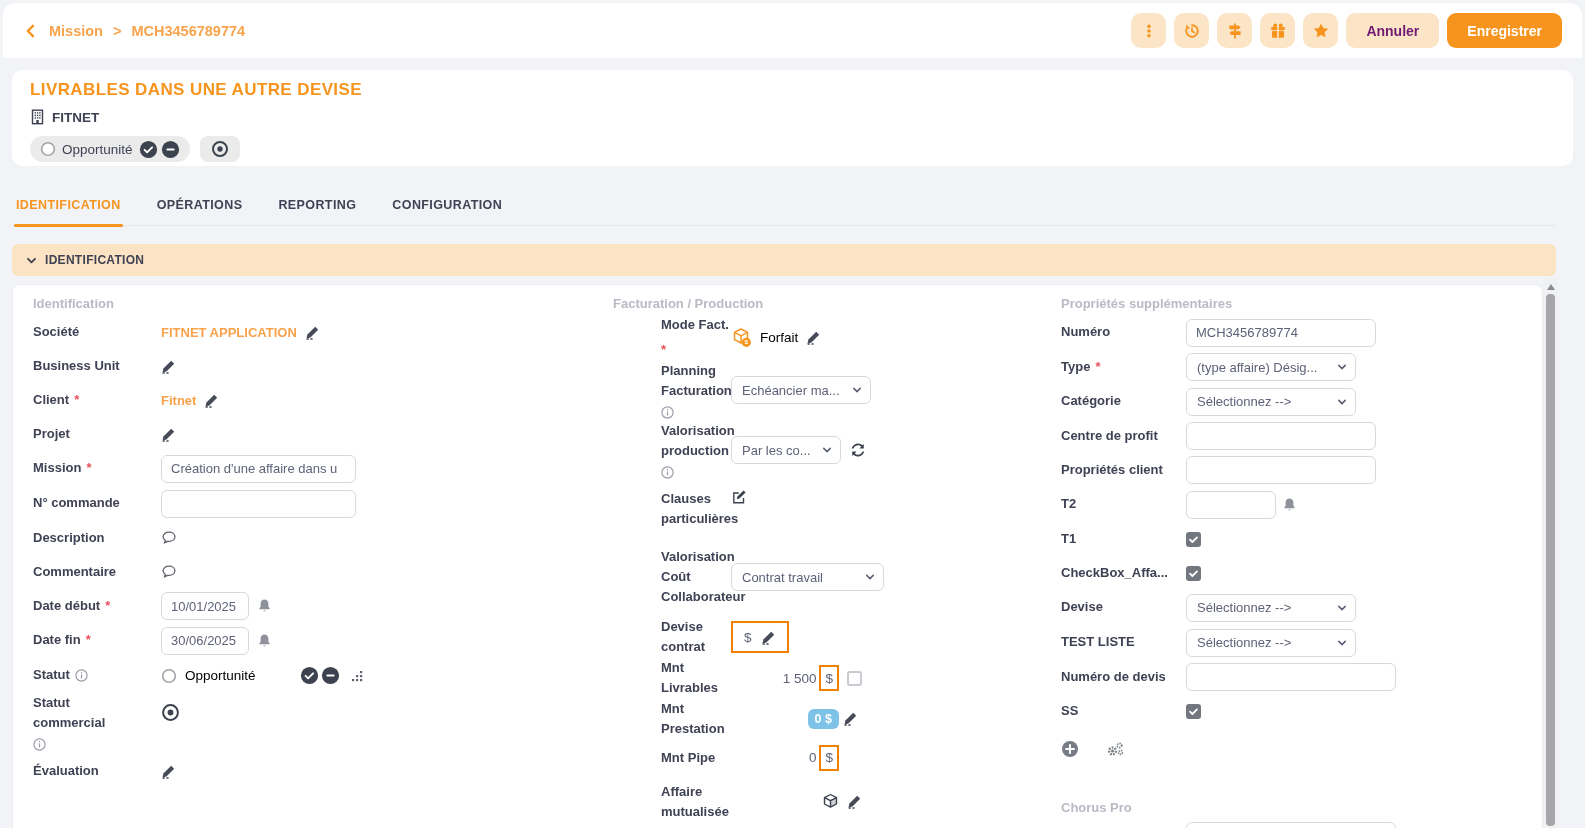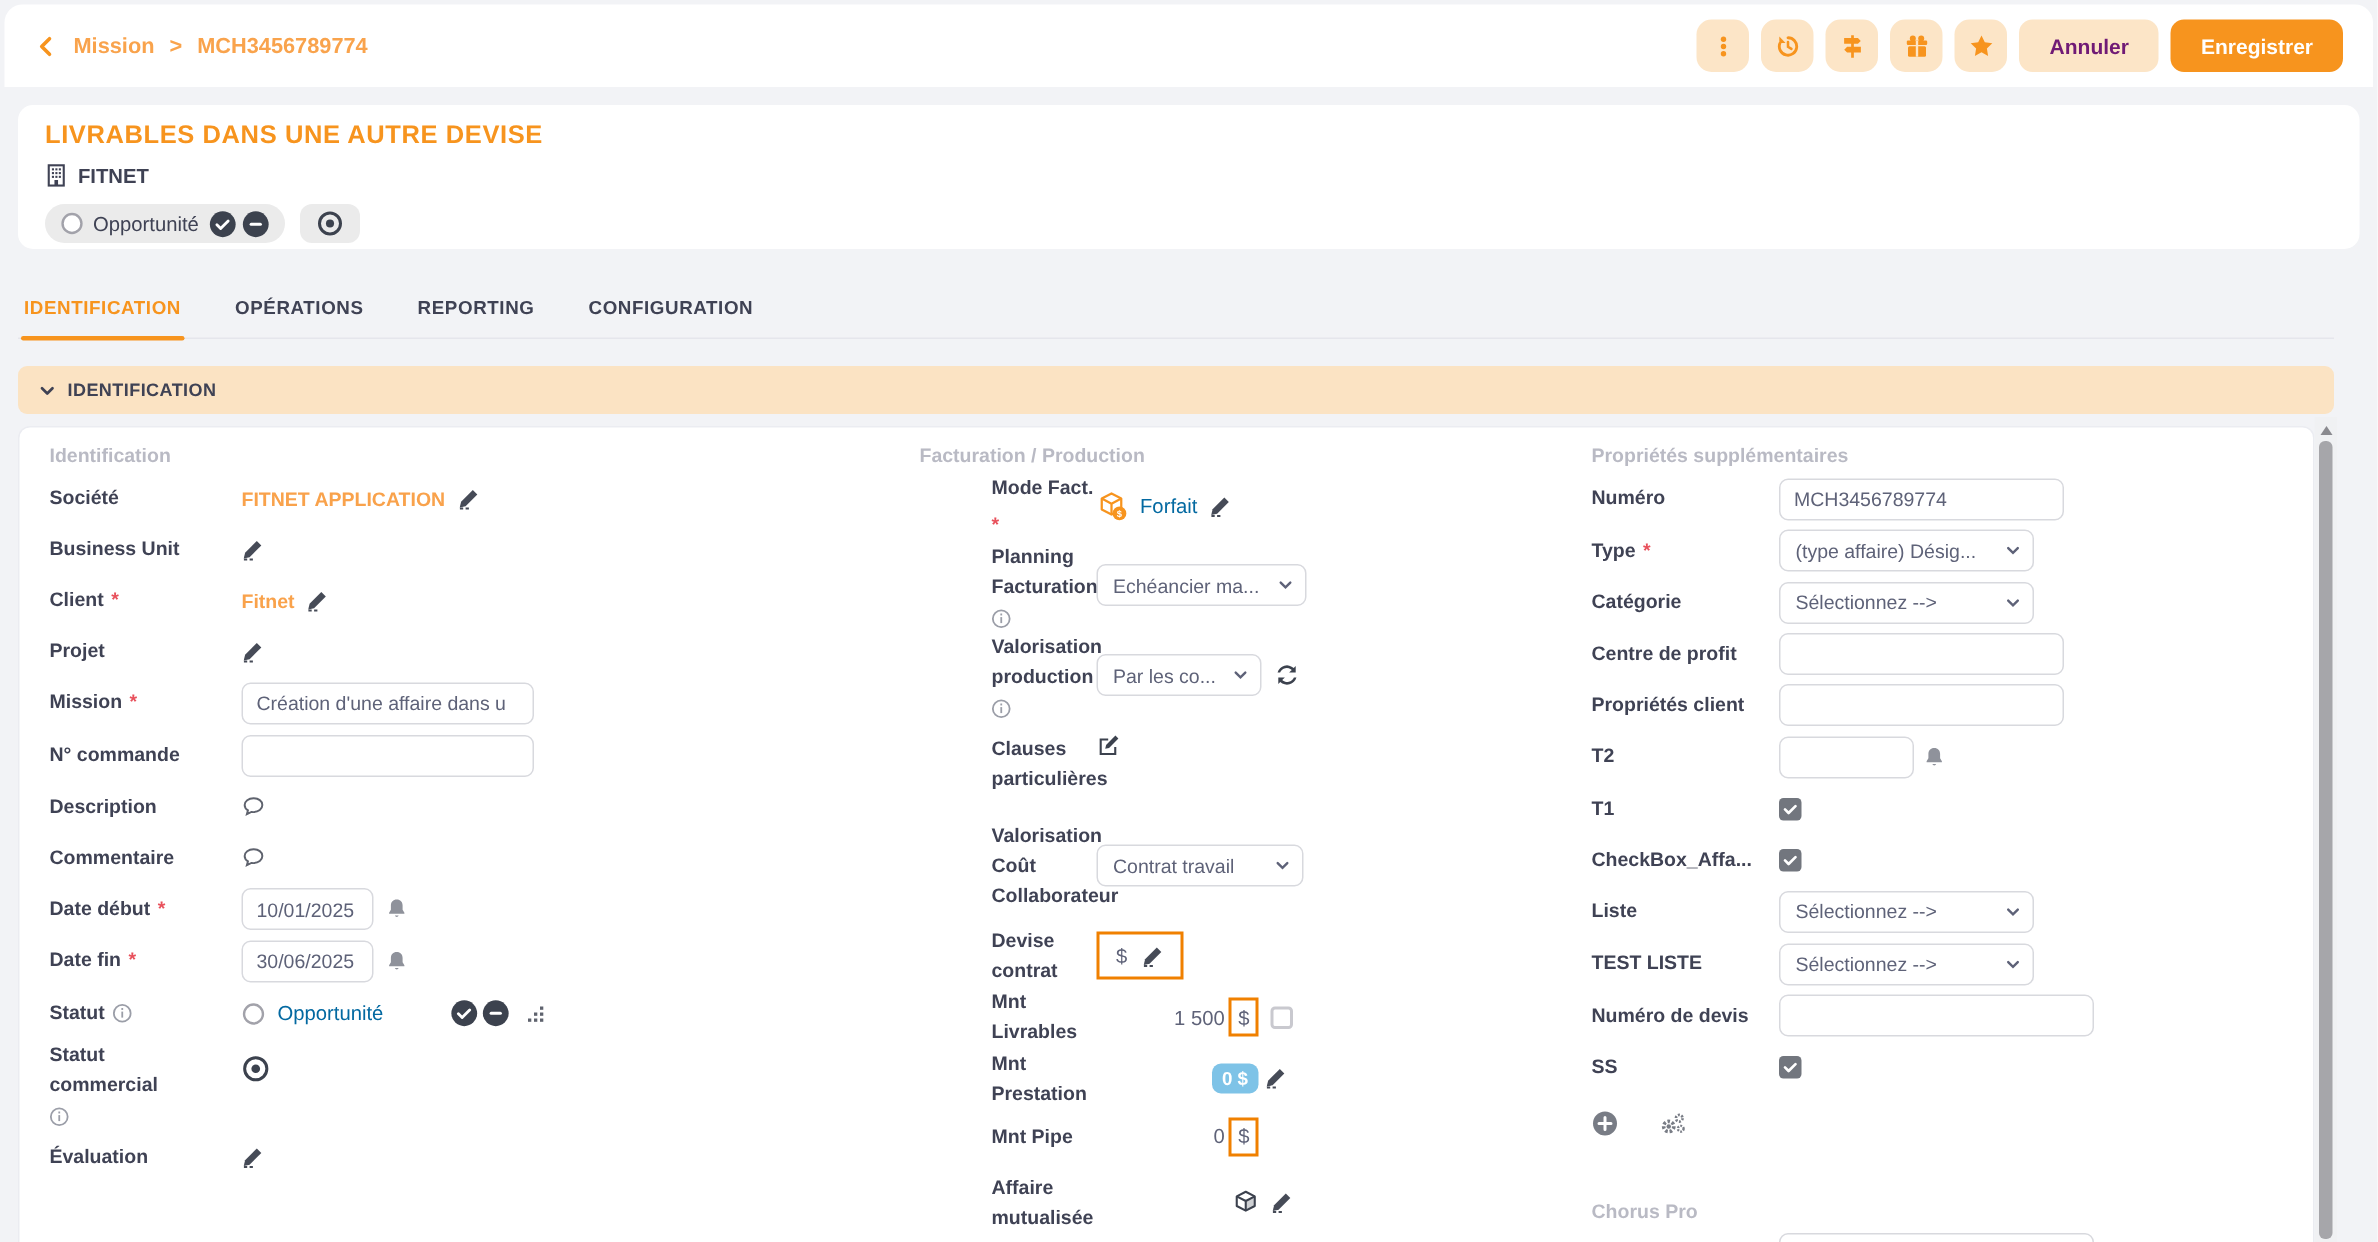--- a/index.html
+++ b/index.html
@@ -53,21 +53,21 @@
   .inp { height:28px; border:1px solid #d8d9de; border-radius:6px; font-size:13px; color:#5e6278; padding:0 9px; font-family:"Liberation Sans",sans-serif; outline:none; background:#fff; }
   .select { height:28px; border:1px solid #d8d9de; border-radius:6px; background:#fff; display:flex; align-items:center; justify-content:space-between; padding:0 8px 0 10px; font-size:13px; color:#5e6278; cursor:pointer; gap:6px; }
   .select span { white-space:nowrap; overflow:hidden; text-overflow:ellipsis; }
   .amt { width:108px; display:flex; justify-content:flex-end; align-items:center; font-size:13.5px; color:#5e6278; }
   .cur-box { border:2px solid #f08000; padding:0 4px; margin-left:3px; display:inline-flex; align-items:center; height:26px; color:#5e6278; }
   .devise-box { border:2px solid #f08000; height:32px; display:inline-flex; align-items:center; gap:9px; padding:0 11px; color:#5e6278; font-size:13.5px; cursor:pointer; }
   .badge-blue { background:#7ec3e7; color:#fff; font-weight:bold; font-size:12.5px; border-radius:6px; padding:3px 7px; }
   .cb { width:15px; height:15px; border-radius:3px; display:inline-flex; align-items:center; justify-content:center; }
   .cb.on { background:#72767e; cursor:pointer; }
   .cb.off { border:2px solid #c9c9cf; background:#fff; cursor:pointer; }
-  .dark-txt { font-size:13.5px; color:#0369a1;text-align:right; }
+  .dark-txt { font-size:13.5px; color:#000000;text-align:right; }
   .icon { display:inline-flex; align-items:center; justify-content:center; }
   .click { cursor:pointer; }
 
   
   .scrollbar { position:absolute; right:27px; top:278px; width:15px; height:550px; background:#f0f1f3; }
   .sb-arrow { width:0; height:0; border-left:4px solid transparent; border-right:4px solid transparent; border-bottom:6px solid #8a8a8f; margin:6px auto 4px; }
   .sb-thumb { width:9px; margin:0 auto; height:532px; background:#a6a6aa; border-radius:4px; }
 </style>
 </head>
 <body>
@@ -523,21 +523,21 @@
             </svg>
           </span>
       </div>
     </div>
 
     <div class="row" style="min-height:78px">
       <div class="lbl">
           <span>Valorisation Coût Collaborateur</span>
         </div>
       <div class="ctl">
-        <div class="select" style="width:138px">
+        <div class="select" style="width:153px">
           <span>Contrat travail</span>
           <span class="icon">
               <svg width="10" height="10" viewBox="0 0 10 10">
                 <path d="M1.8 3.4 5 6.6l3.2-3.2" fill="none" stroke="#5e6278" stroke-width="1.6" stroke-linecap="round"></path>
               </svg>
             </span>
         </div>
       </div>
     </div>
 
@@ -723,21 +723,21 @@
         <span class="cb on">
             <svg width="11" height="11" viewBox="0 0 11 11">
               <path d="M2 5.6l2.4 2.4 4.6-4.6" fill="none" stroke="#fff" stroke-width="1.8" stroke-linecap="round" stroke-linejoin="round"></path>
             </svg>
           </span>
       </div>
     </div>
 
     <div class="row" style="min-height:35px">
       <div class="lbl">
-          <span>Liste</span>
+          <span>Devise</span>
         </div>
       <div class="ctl">
         <div class="select" style="width:170px">
           <span>Sélectionnez --&gt;</span>
           <span class="icon">
               <svg width="10" height="10" viewBox="0 0 10 10">
                 <path d="M1.8 3.4 5 6.6l3.2-3.2" fill="none" stroke="#5e6278" stroke-width="1.6" stroke-linecap="round"></path>
               </svg>
             </span>
         </div>

